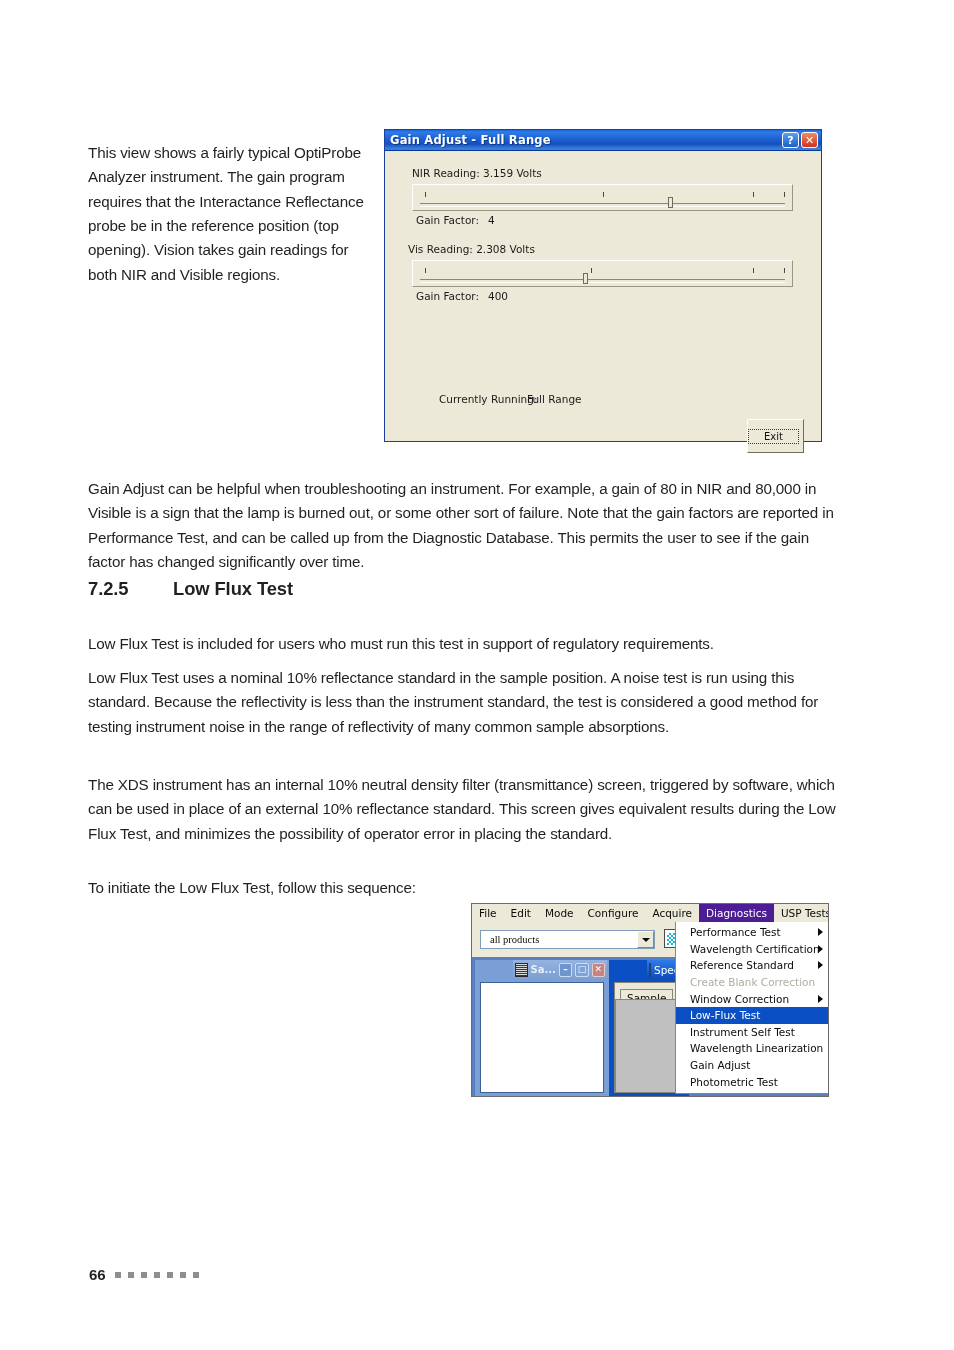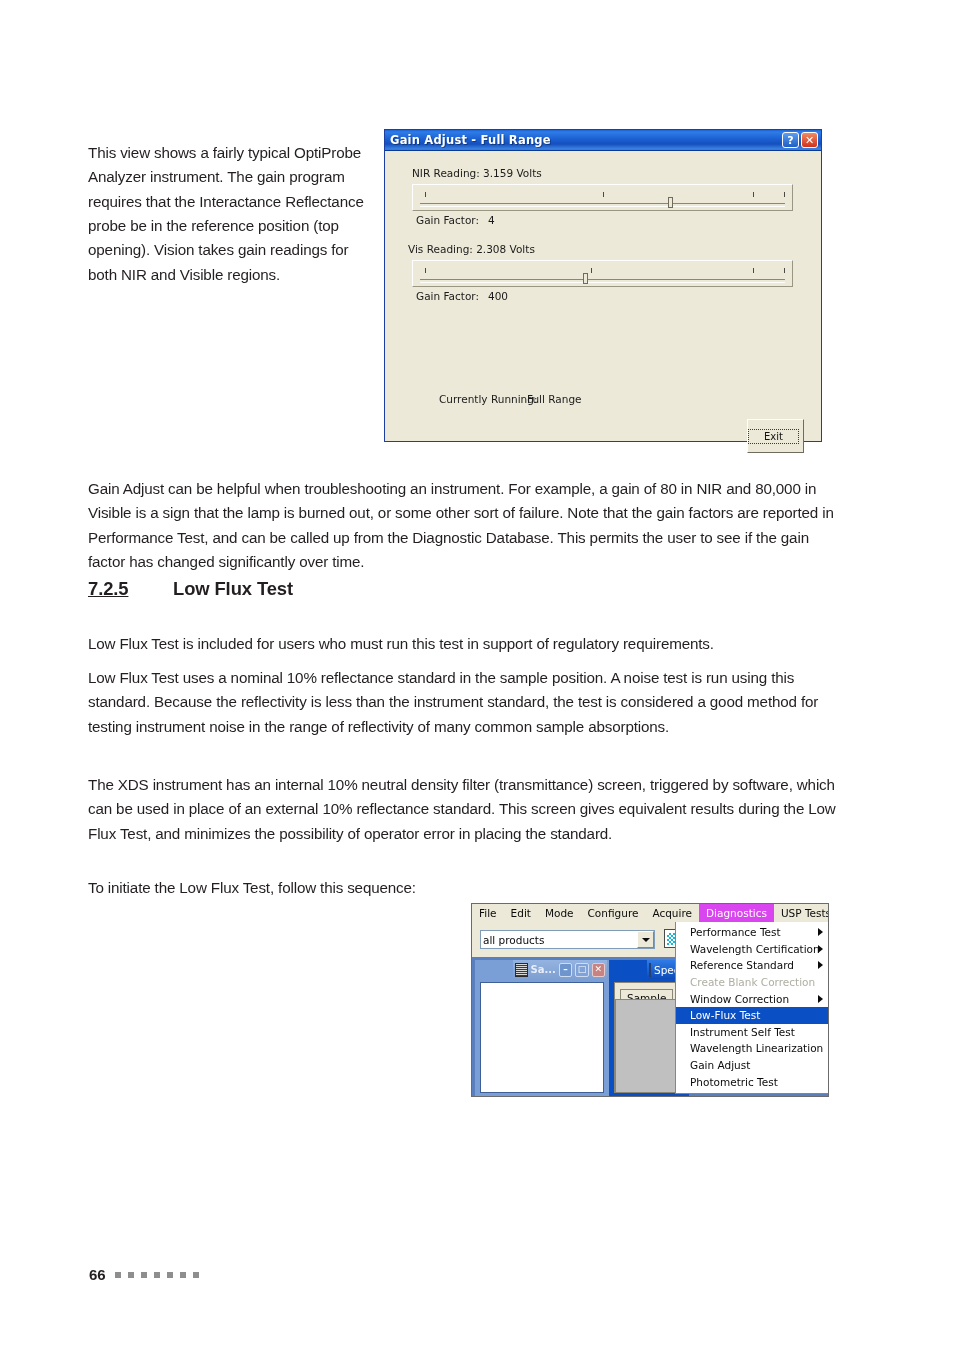--- a/index.html
+++ b/index.html
@@ -54,21 +54,21 @@
   h2.section-head {
     position: absolute;
     left: 88px;
     top: 578px;
     margin: 0;
     font-size: 18.4px;
     font-weight: bold;
     color: #231f20;
     letter-spacing: -0.1px;
   }
-  h2.section-head .num { display: inline-block; width: 85px; text-decoration: underline; }
+  h2.section-head .num { display: inline-block; width: 85px; }
 
   
   .footer {
     position: absolute;
     left: 89px;
     top: 1266px;
     display: flex;
     align-items: center;
     gap: 9px;
   }
@@ -228,45 +228,46 @@
     font-size: 10.5px;
     color: #0b0b0b;
     border-bottom: 1px solid #d4d0c0;
   }
   .menubar .mi {
     display: flex; align-items: center;
     padding: 0 7px;
     white-space: nowrap;
   }
   .menubar .mi.active {
-    background: #d946ef;
+    background: #4c1d95;
     color: #ffffff;
   }
 
   .toolbar-strip {
     position: absolute;
     left: 0; top: 18px; right: 0;
     height: 35px;
     background: #ece9d8;
   }
   .combo {
     position: absolute;
     left: 8px; top: 8px;
     width: 175px; height: 19px;
     background: #ffffff;
     border: 1px solid #7f9db9;
     box-sizing: border-box;
     display: flex; align-items: center;
   }
   .combo .val {
     flex: 1;
-    padding-left: 2px;
+    padding-left: 9px;
     font-size: 10.5px;
     color: #0b0b0b;
     white-space: nowrap;
+    font-family: Liberation Serif, serif;
   }
   .combo .arrowbox {
     width: 17px; height: 17px;
     background: #ece9d8;
     border-top: 1px solid #fff;
     border-left: 1px solid #fff;
     border-right: 1px solid #8b8778;
     border-bottom: 1px solid #8b8778;
     box-sizing: border-box;
     display: flex; align-items: center; justify-content: center;

